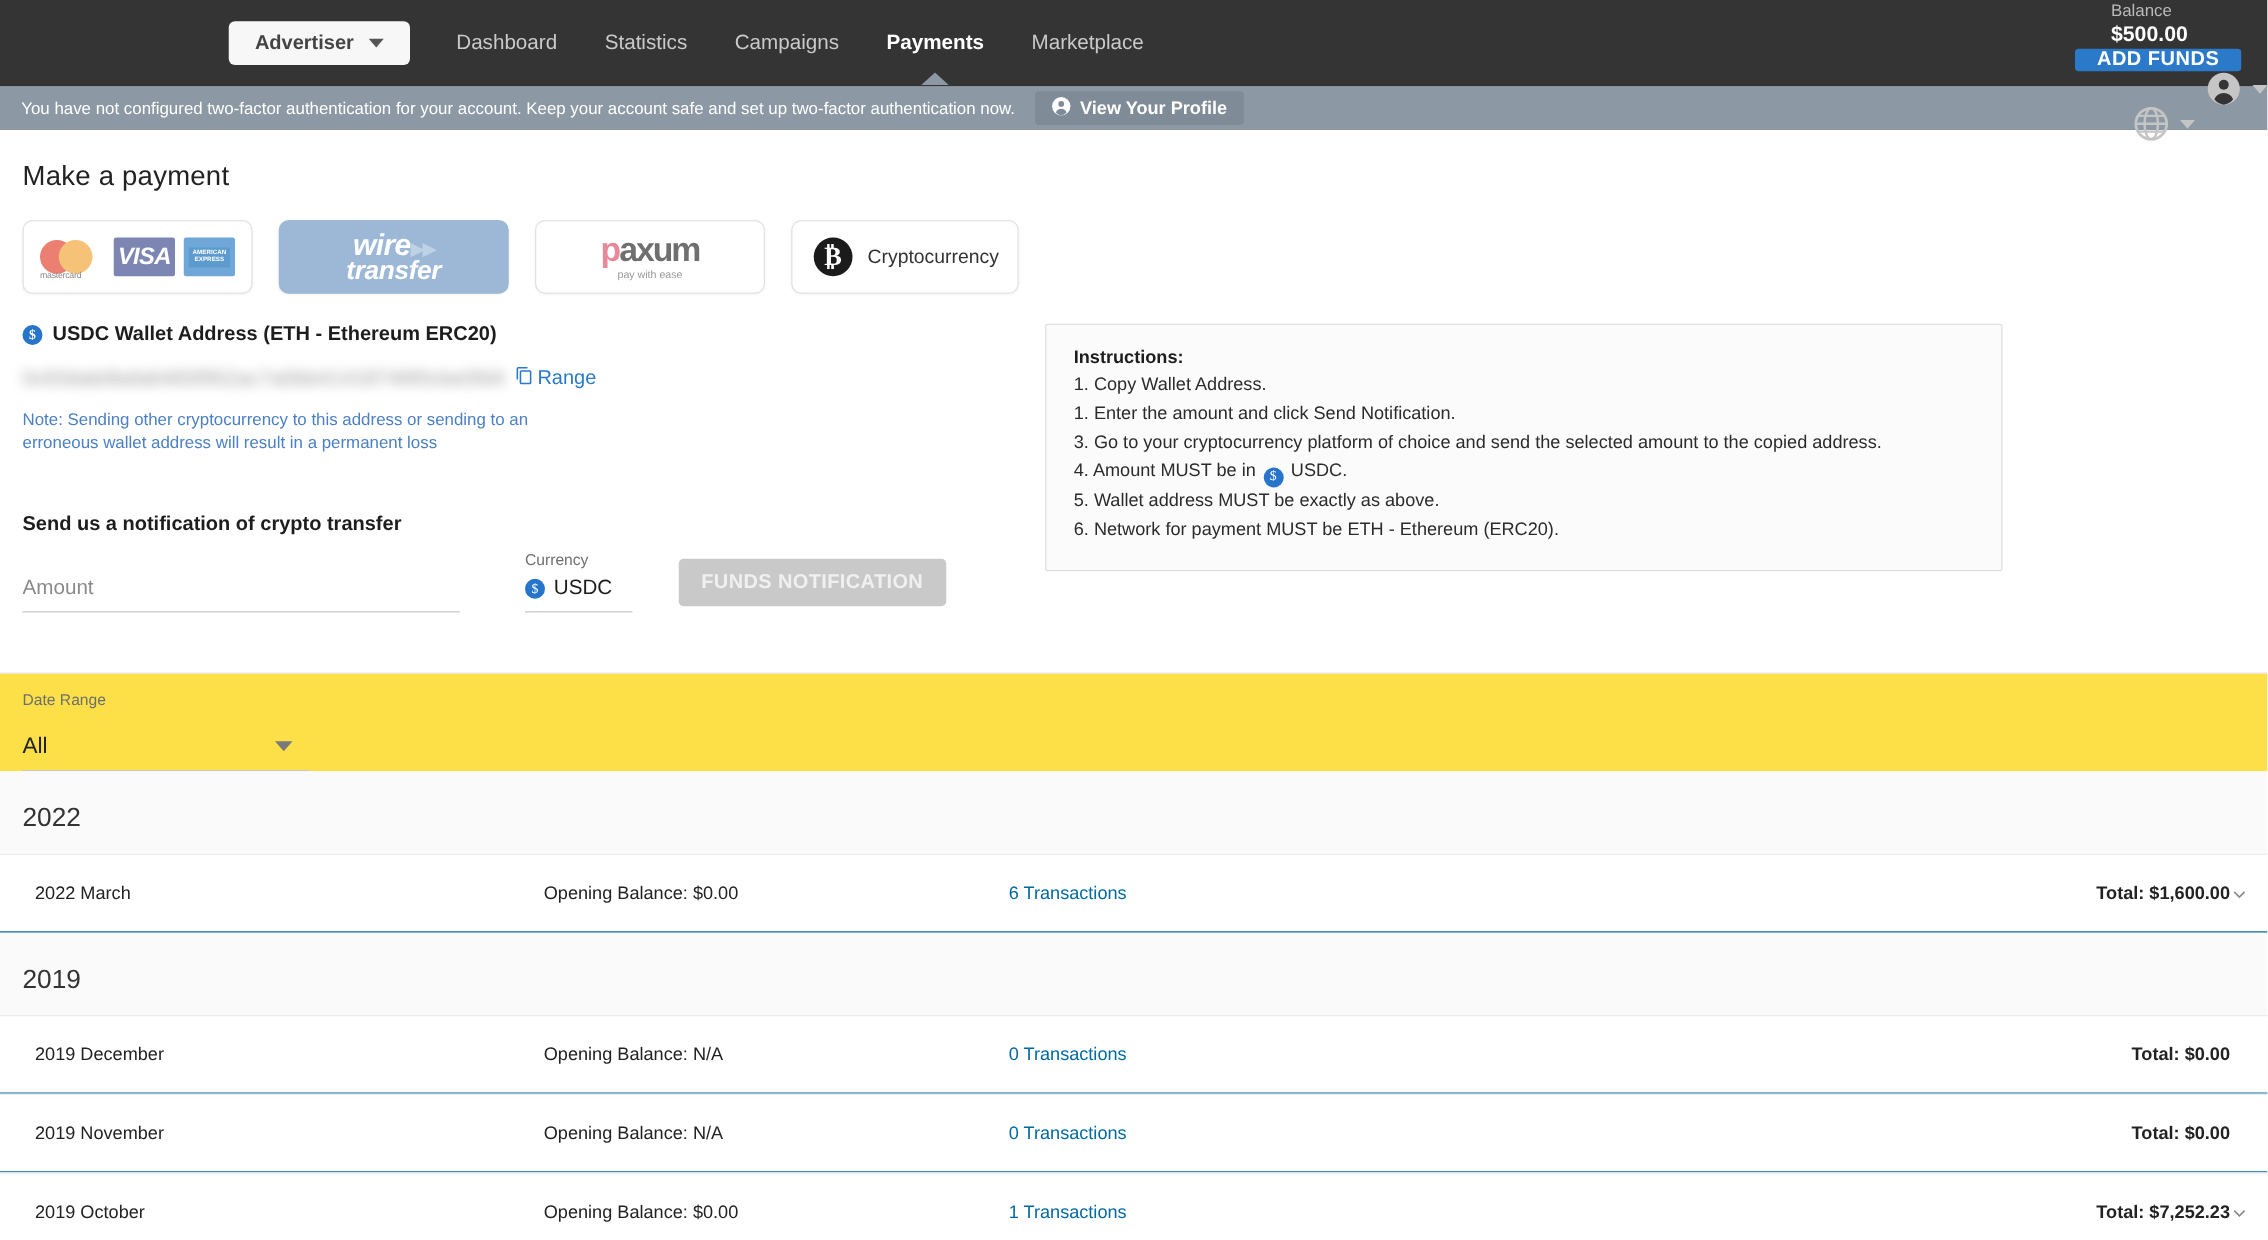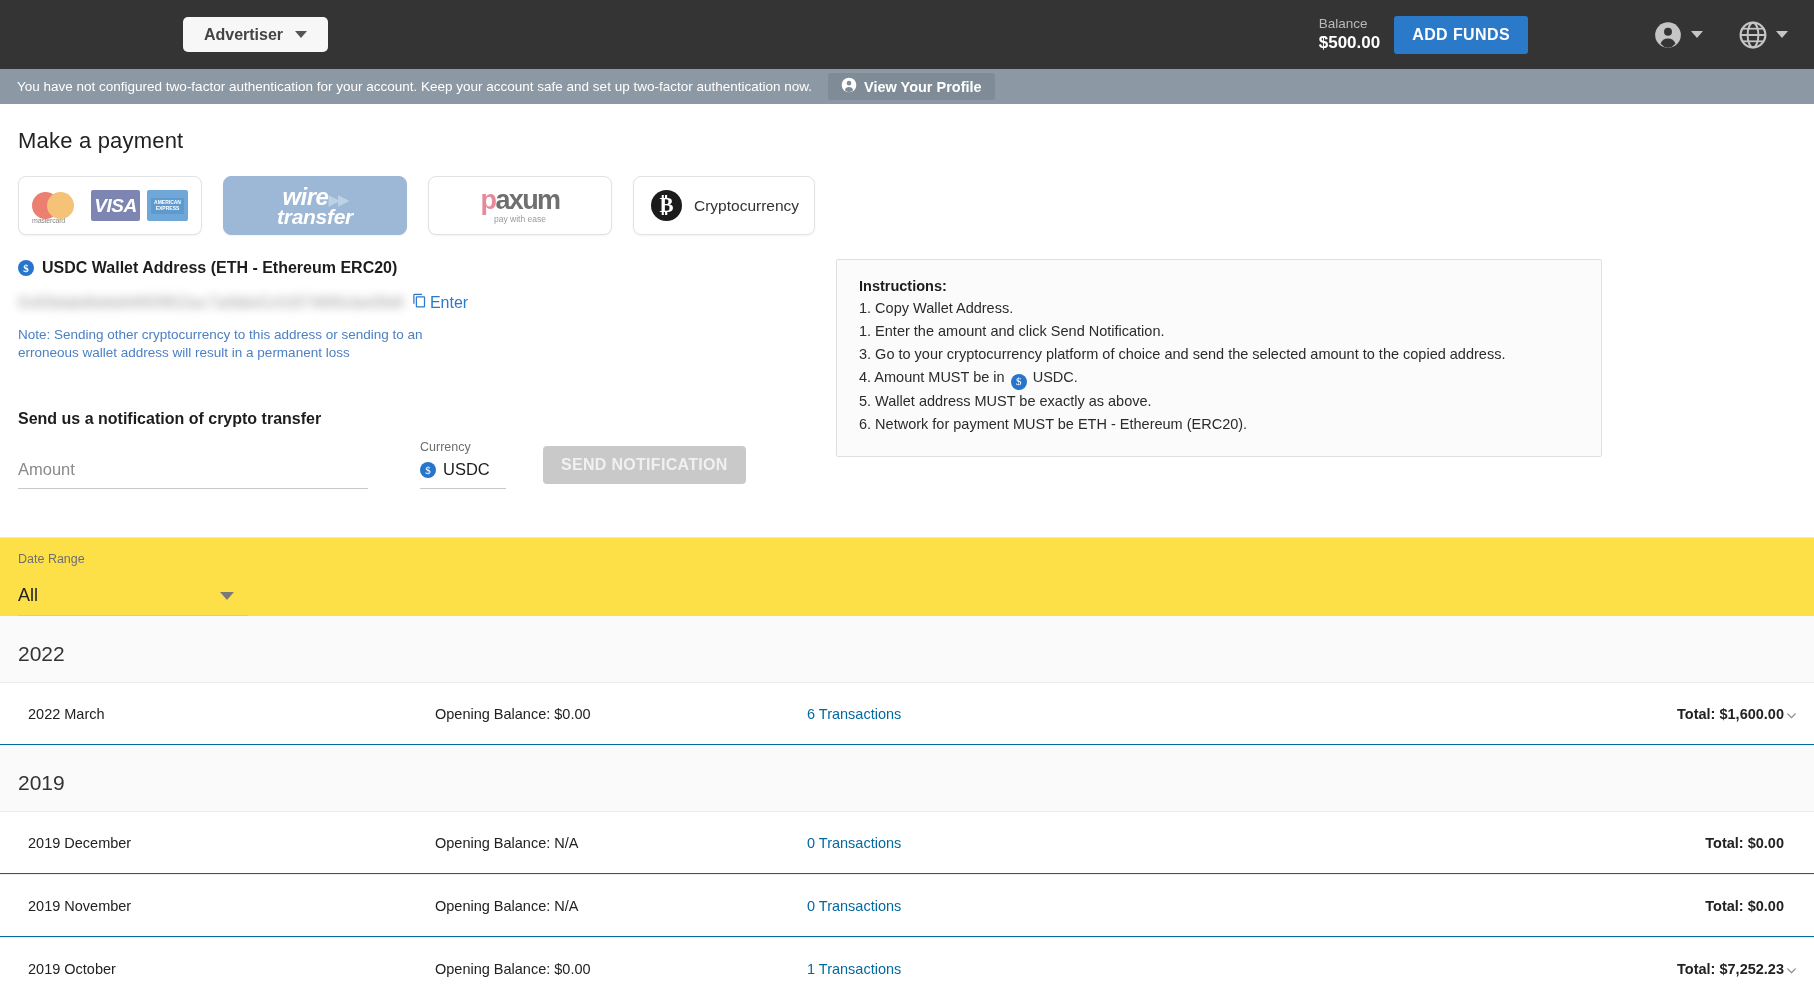--- a/index.html
+++ b/index.html
@@ -32,21 +32,21 @@
   .navlink { font-size: 16.5px; color: #c9c9c9; cursor: pointer; white-space: nowrap; }
   .navlink.active { color: #ffffff; font-weight: bold; position: relative; }
   .navlink.active::after {
     content: ""; position: absolute; left: 50%; transform: translateX(-50%);
     bottom: -24px; width: 0; height: 0;
     border-left: 11px solid transparent; border-right: 11px solid transparent;
     border-bottom: 10px solid #8c98a3;
   }
   .nav-right {
     position: absolute; right: 0; top: 0; height: 69px;
-    display: flex; align-items: center; gap: 0;
+    display: flex; align-items: center; gap: 0; flex-direction: column;
   }
   .balance-box { text-align: left; margin-right: 14px; }
   .balance-box .b-label { font-size: 13.5px; color: #b9b9b9; line-height: 17px; }
   .balance-box .b-value { font-size: 17px; color: #ffffff; font-weight: bold; line-height: 22px; }
   .add-funds {
     background: #2b7ac9; color: #fff; border: none;
     font-family: inherit; font-weight: bold; font-size: 16px;
     letter-spacing: .4px; padding: 0 18px; height: 38px;
     border-radius: 3px; cursor: pointer;
   }
@@ -207,20 +207,27 @@
   }
 </style>
 </head>
 <body>
 
 <div class="topnav">
   <div class="brand-select">
     <span class="lbl">Advertiser</span>
     <span class="caret-dark"></span>
   </div>
+  <div class="navlinks" id="navlinks">
+      <span class="navlink">Dashboard</span>
+      <span class="navlink">Statistics</span>
+      <span class="navlink">Campaigns</span>
+      <span class="navlink active">Payments</span>
+      <span class="navlink">Marketplace</span>
+    </div>
 
   <div class="nav-right">
     <div class="balance-box">
       <div class="b-label">Balance</div>
       <div class="b-value">$500.00</div>
     </div>
     <button class="add-funds">ADD FUNDS</button>
 
     <div class="nav-icon-group">
       <span>
@@ -312,36 +319,36 @@
         <span>USDC Wallet Address (ETH - Ethereum ERC20)</span>
       </div>
       <div class="addr-row">
         <span class="addr-blur">0x93dabi8afa6465f952ac7a0bb41418746f0cbe0fd4</span>
         <button class="copy-btn">
           <span>
             <svg width="15" height="15" viewBox="0 0 24 24" fill="#2b7ac9">
                 <path d="M16 1H4a2 2 0 0 0-2 2v14h2V3h12V1zm3 4H8a2 2 0 0 0-2 2v14a2 2 0 0 0 2 2h11a2 2 0 0 0 2-2V7a2 2 0 0 0-2-2zm0 16H8V7h11v14z"></path>
               </svg>
           </span>
-          <span>Enter</span>
+          <span>Range</span>
         </button>
       </div>
       <div class="note">Note: Sending other cryptocurrency to this address or sending to an erroneous wallet address will result in a permanent loss</div>
 
       <div class="form-title">Send us a notification of crypto transfer</div>
       <div class="form-row">
         <input class="amount-field" type="text" placeholder="Amount" style="">
         <div class="currency-box">
           <div class="cur-label">Currency</div>
           <div class="cur-value">
             <span class="usdc-badge">$</span>
             <span>USDC</span>
           </div>
         </div>
-        <button class="send-btn">SEND NOTIFICATION</button>
+        <button class="send-btn">FUNDS NOTIFICATION</button>
       </div>
     </div>
 
     <div class="instructions">
       <div class="instr-head">Instructions:</div>
       <span class="instr-li">1. Copy Wallet Address.</span>
       <span class="instr-li">1. Enter the amount and click Send Notification.</span>
       <span class="instr-li">3. Go to your cryptocurrency platform of choice and send the selected amount to the copied address.</span>
       <span class="instr-li">
         <span>4. Amount MUST be in</span>

